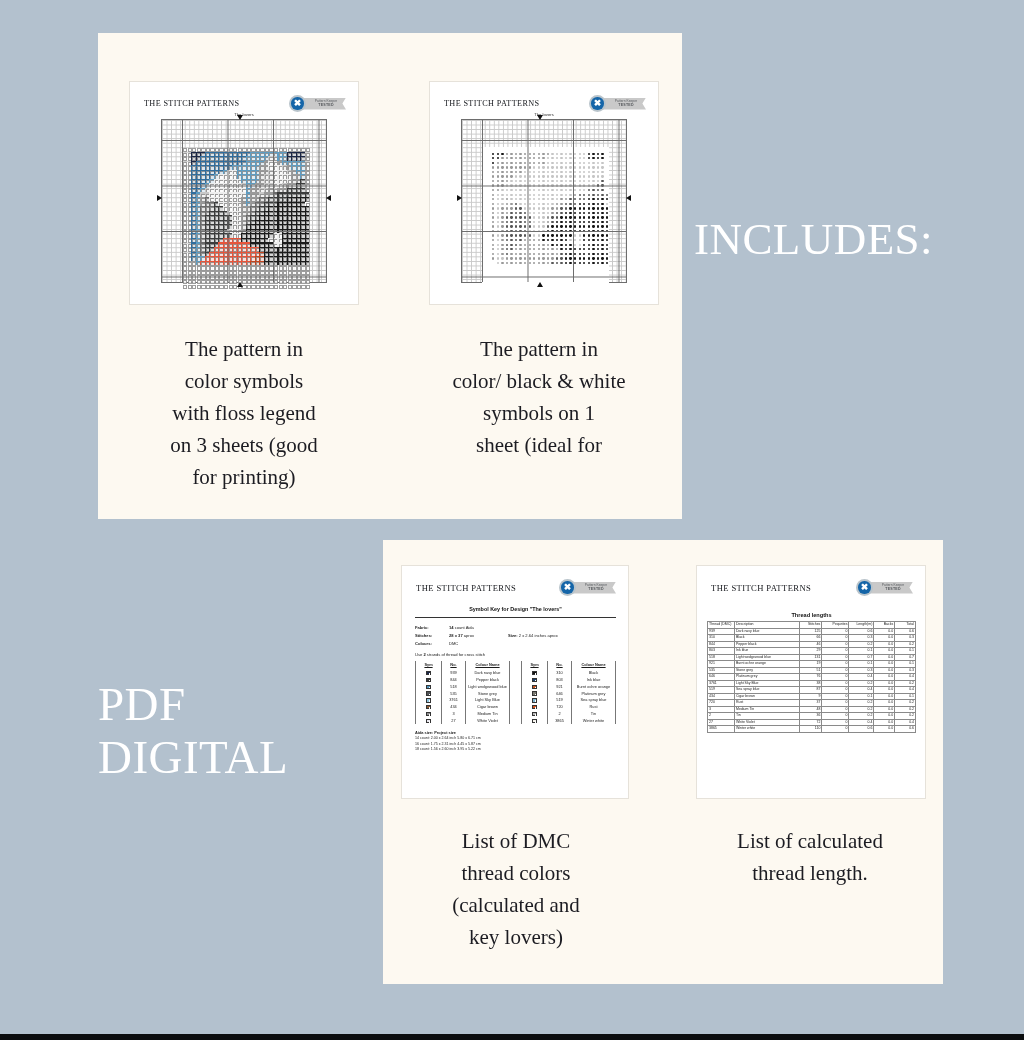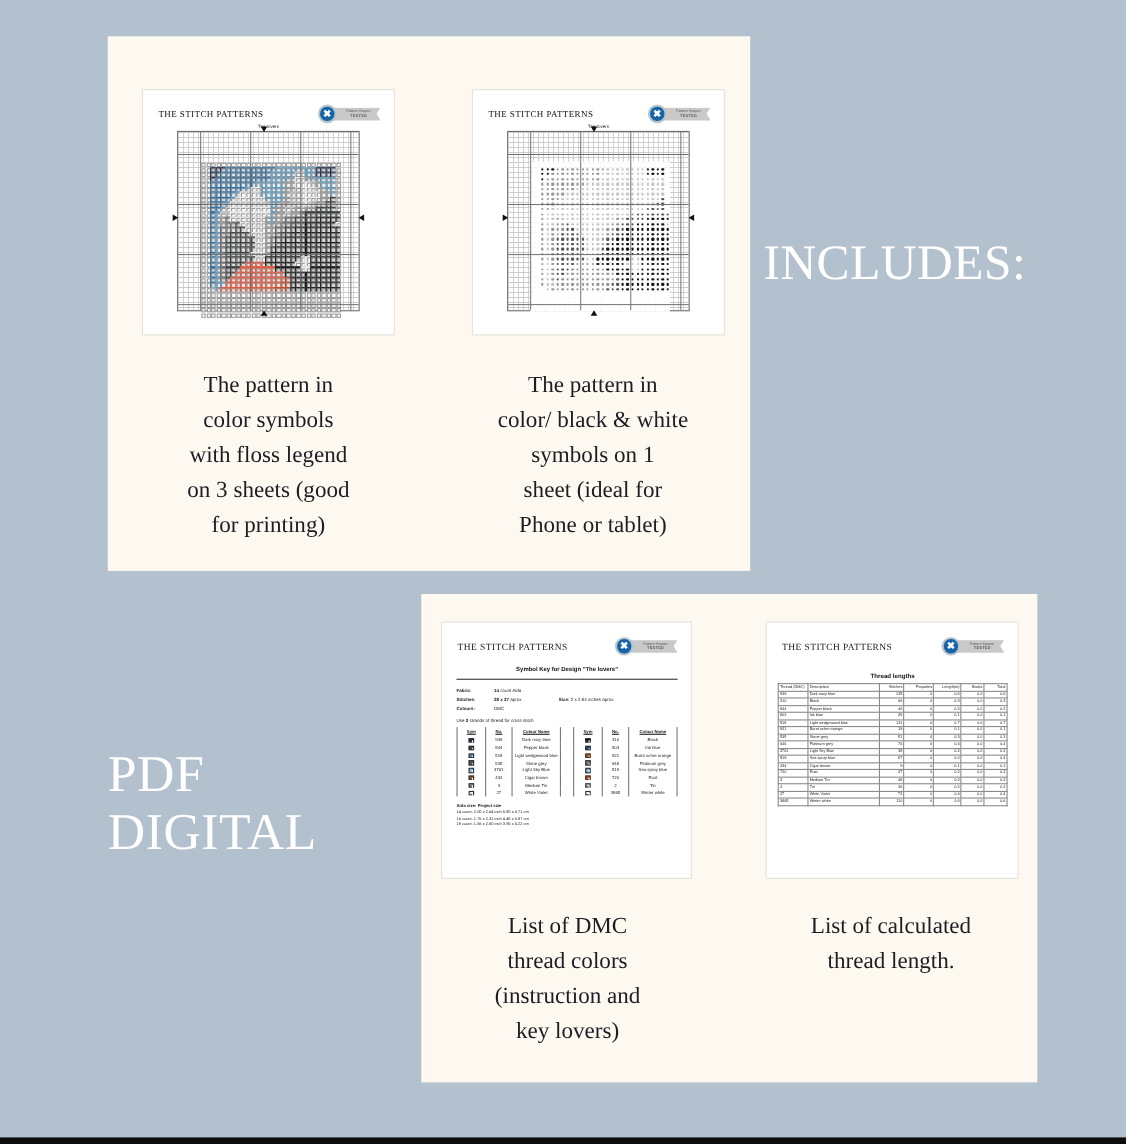--- a/index.html
+++ b/index.html
@@ -3594,26 +3594,25 @@
       <span class="l">color symbols</span>
       <span class="l">with floss legend</span>
       <span class="l">on 3 sheets (good</span>
       <span class="l">for printing)</span>
     </div>
   <div class="caption" id="cap-2">
       <span class="l">The pattern in</span>
       <span class="l">color/ black &amp; white</span>
       <span class="l">symbols on 1</span>
       <span class="l">sheet (ideal for</span>
-      <span class="l">Phone or tablet)</span>
     </div>
   <div class="caption" id="cap-3">
       <span class="l">List of DMC</span>
       <span class="l">thread colors</span>
-      <span class="l">(instruction and</span>
+      <span class="l">(calculated and</span>
       <span class="l">key lovers)</span>
     </div>
   <div class="caption" id="cap-4">
       <span class="l">List of calculated</span>
       <span class="l">thread length.</span>
     </div>
 
   <div class="bottom-rule"></div>
 </div>
 

